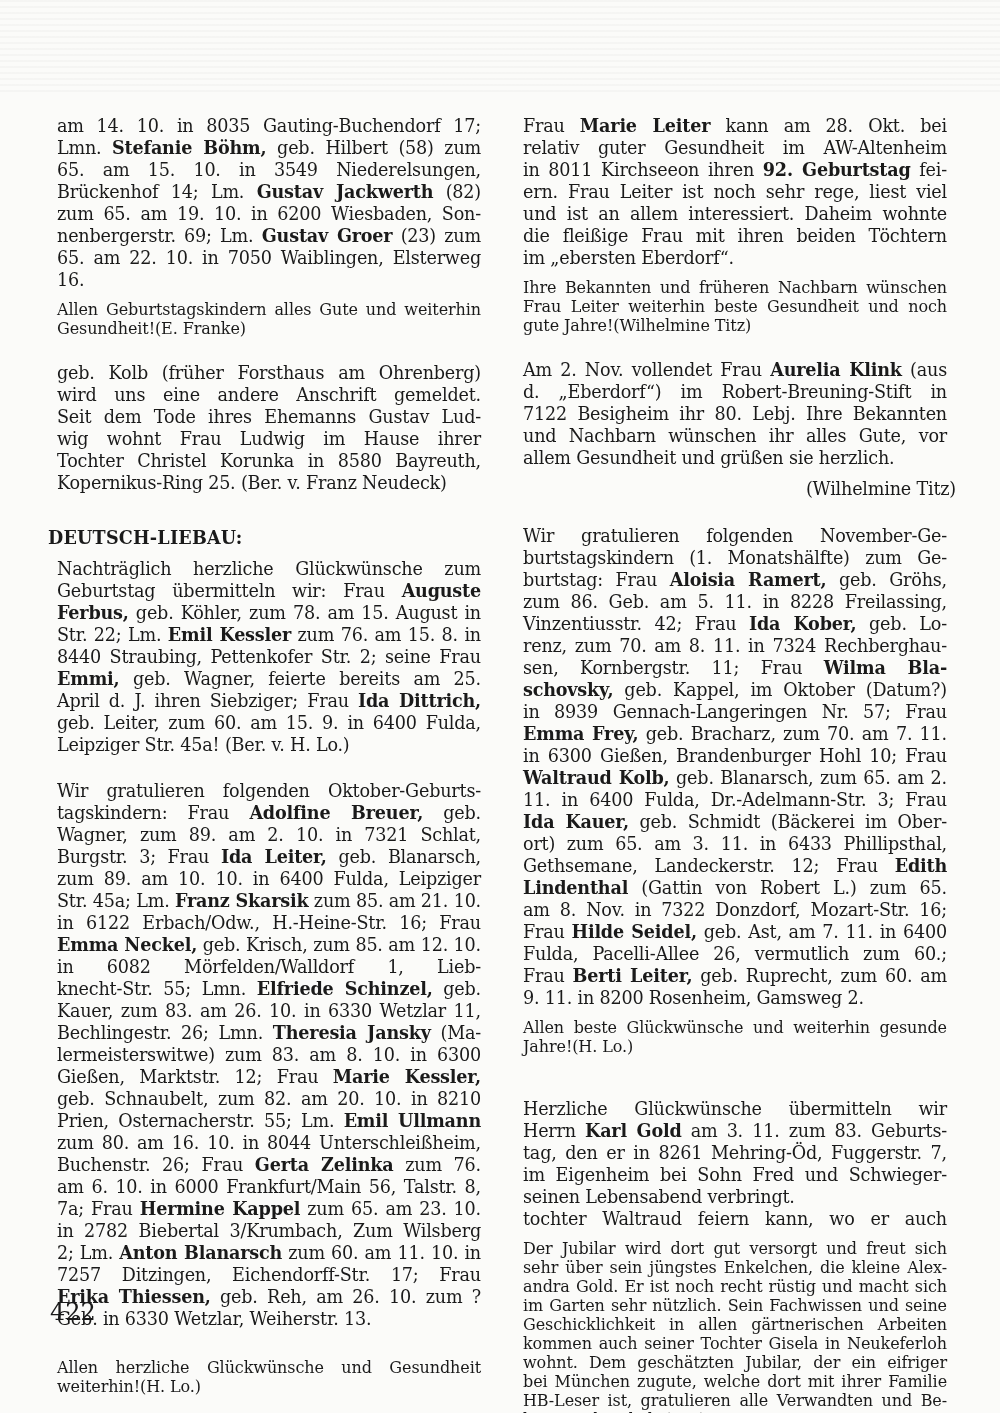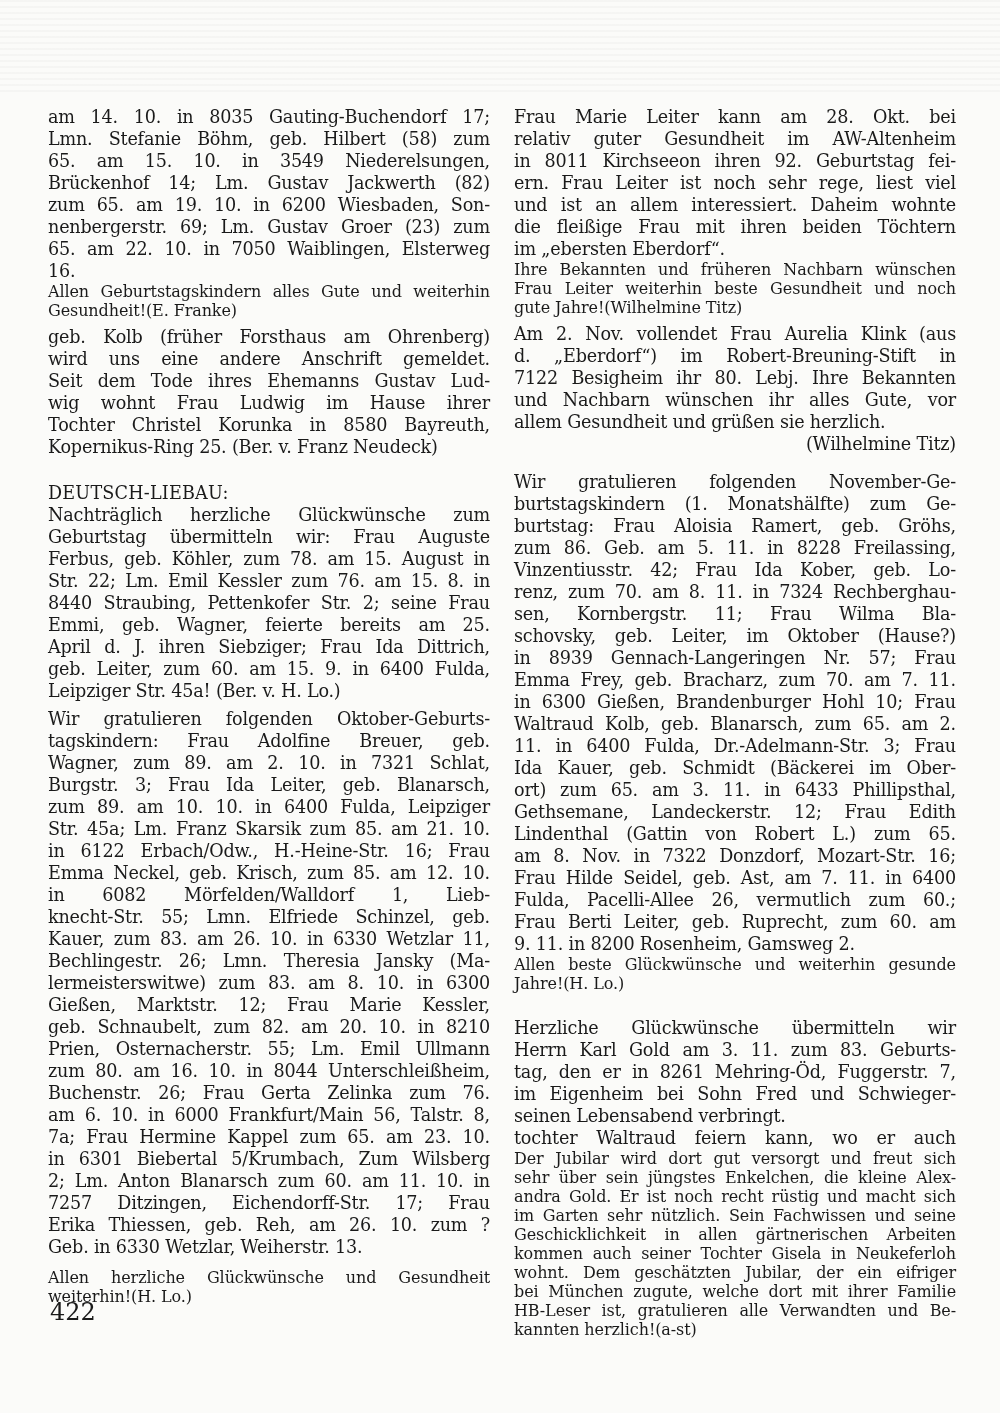--- a/index.html
+++ b/index.html
@@ -7,31 +7,31 @@
     width:1000px; height:1413px; background:#fbfbf9; position:relative; overflow:hidden;
     font-family: "DejaVu Serif", "Liberation Serif", serif; color:#1a1a1a;
   }
   .bleed {
     position:absolute; left:0; top:0; width:1000px; height:95px;
     background: repeating-linear-gradient(180deg, rgba(0,0,0,0.025) 0px, rgba(0,0,0,0.025) 2px, transparent 2px, transparent 6px);
   }
   .col { position:absolute; top:106px; width:442px; }
   .col.left { left:48px; }
   .col.right { left:514px; }
-  .block { margin:0; }
+  .block { margin:9px; }
   .line {
     display:block; height:22px; line-height:22px; font-size:17.6px;
     white-space:nowrap; text-align:justify; text-align-last:justify; letter-spacing:-0.2px;
   }
   .line.last { text-align-last:left; }
   .small .line { height:19px; line-height:19px; font-size:16px; letter-spacing:-0.1px; }
   .line.sig { text-align-last:right; }
   .line.split { display:flex; text-align-last:auto; }
-  b { font-weight:normal; }
-  .heading { font-weight:normal; font-size:17.6px; height:22px; line-height:22px; letter-spacing:0.2px; }
+  b { font-weight:bold; }
+  .heading { font-weight:bold; font-size:17.6px; height:22px; line-height:22px; letter-spacing:0.2px; }
   .gap6 { height:6px; }
   .gap10 { height:10px; }
   .gap16 { height:16px; }
   .gap24 { height:24px; }
   .pagenum { position:absolute; left:50px; top:1298px; font-size:24px; }
 </style>
 </head>
 <body>
 
 <div class="bleed"></div>
@@ -93,21 +93,21 @@
       <span class="line"><span>Kauer, zum 83. am 26. 10. in 6330 Wetzlar 11,</span></span>
       <span class="line"><span>Bechlingestr. 26; Lmn. </span><b>Theresia Jansky</b><span> (Ma-</span></span>
       <span class="line"><span>lermeisterswitwe) zum 83. am 8. 10. in 6300</span></span>
       <span class="line"><span>Gießen, Marktstr. 12; Frau </span><b>Marie Kessler,</b></span>
       <span class="line"><span>geb. Schnaubelt, zum 82. am 20. 10. in 8210</span></span>
       <span class="line"><span>Prien, Osternacherstr. 55; Lm. </span><b>Emil Ullmann</b></span>
       <span class="line"><span>zum 80. am 16. 10. in 8044 Unterschleißheim,</span></span>
       <span class="line"><span>Buchenstr. 26; Frau </span><b>Gerta Zelinka</b><span> zum 76.</span></span>
       <span class="line"><span>am 6. 10. in 6000 Frankfurt/Main 56, Talstr. 8,</span></span>
       <span class="line"><span>7a; Frau </span><b>Hermine Kappel</b><span> zum 65. am 23. 10.</span></span>
-      <span class="line"><span>in 6301 Biebertal 5/Krumbach, Zum Wilsberg</span></span>
+      <span class="line"><span>in 2782 Biebertal 3/Krumbach, Zum Wilsberg</span></span>
       <span class="line"><span>2; Lm. </span><b>Anton Blanarsch</b><span> zum 60. am 11. 10. in</span></span>
       <span class="line"><span>7257 Ditzingen, Eichendorff-Str. 17; Frau</span></span>
       <span class="line"><b>Erika Thiessen,</b><span> geb. Reh, am 26. 10. zum ?</span></span>
       <span class="line last"><span>Geb. in 6330 Wetzlar, Weiherstr. 13.</span></span>
     </div>
   <div class="gap10"></div>
   <div class="block small">
     <div>
         <span class="line">Allen herzliche Glückwünsche und Gesundheit</span>
       </div>
@@ -149,21 +149,21 @@
   <span class="line sig">(Wilhelmine Titz)</span>
   <div class="gap16"></div>
   <div class="block">
       <span class="line"><span>Wir gratulieren folgenden November-Ge-</span></span>
       <span class="line"><span>burtstagskindern (1. Monatshälfte) zum Ge-</span></span>
       <span class="line"><span>burtstag: Frau </span><b>Aloisia Ramert,</b><span> geb. Gröhs,</span></span>
       <span class="line"><span>zum 86. Geb. am 5. 11. in 8228 Freilassing,</span></span>
       <span class="line"><span>Vinzentiusstr. 42; Frau </span><b>Ida Kober,</b><span> geb. Lo-</span></span>
       <span class="line"><span>renz, zum 70. am 8. 11. in 7324 Rechberghau-</span></span>
       <span class="line"><span>sen, Kornbergstr. 11; Frau </span><b>Wilma Bla-</b></span>
-      <span class="line"><b>schovsky,</b><span> geb. Leiter, im Oktober (Hause?)</span></span>
+      <span class="line"><b>schovsky,</b><span> geb. Kappel, im Oktober (Datum?)</span></span>
       <span class="line"><span>in 8939 Gennach-Langeringen Nr. 57; Frau</span></span>
       <span class="line"><b>Emma Frey,</b><span> geb. Bracharz, zum 70. am 7. 11.</span></span>
       <span class="line"><span>in 6300 Gießen, Brandenburger Hohl 10; Frau</span></span>
       <span class="line"><b>Waltraud Kolb,</b><span> geb. Blanarsch, zum 65. am 2.</span></span>
       <span class="line"><span>11. in 6400 Fulda, Dr.-Adelmann-Str. 3; Frau</span></span>
       <span class="line"><b>Ida Kauer,</b><span> geb. Schmidt (Bäckerei im Ober-</span></span>
       <span class="line"><span>ort) zum 65. am 3. 11. in 6433 Phillipsthal,</span></span>
       <span class="line"><span>Gethsemane, Landeckerstr. 12; Frau </span><b>Edith</b></span>
       <span class="line"><b>Lindenthal</b><span> (Gattin von Robert L.) zum 65.</span></span>
       <span class="line"><span>am 8. Nov. in 7322 Donzdorf, Mozart-Str. 16;</span></span>

